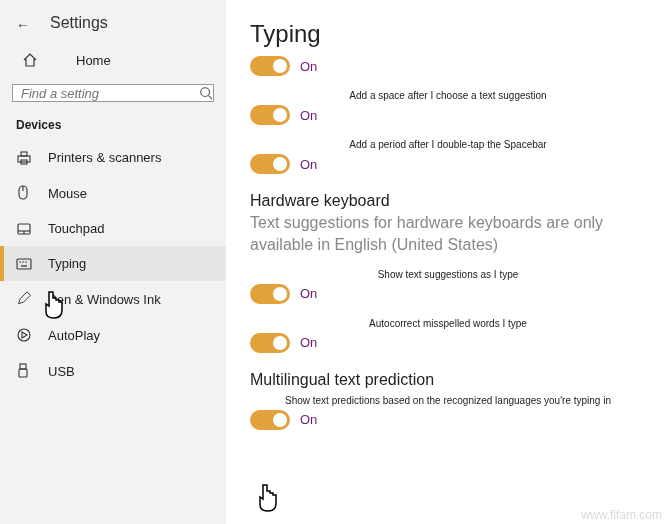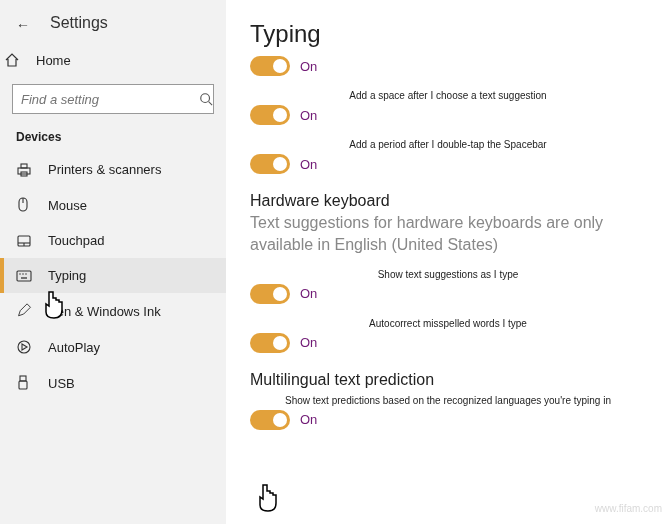--- a/index.html
+++ b/index.html
@@ -1,45 +1,45 @@
 <!DOCTYPE html>
 <html><head>
 <meta charset="utf-8">
 <style>
 * { margin: 0; padding: 0; box-sizing: border-box; font-family: 'Segoe UI', Tahoma, sans-serif; }
 body { width: 670px; height: 524px; background: #fff; display: flex; overflow: hidden; position: relative; }
 .sidebar { width: 226px; background: #f2f2f2; height: 100%; flex-shrink: 0; padding-top: 10px; }
 .back-row { display: flex; align-items: center; padding: 4px 16px 10px 16px; }
 .back-arrow { font-size: 14px; color: #333; margin-right: 20px; cursor: pointer; }
 .app-title { font-size: 16px; color: #333; }
-.home-row { display: flex; align-items: center; padding: 10px 4px; cursor: pointer; }
+.home-row { display: flex; align-items: center; padding: 10px 22px; cursor: pointer; gap: 22px; }
 .home-row .icon { width: 16px; display: inline-flex; margin-right: 16px; }
 .home-row .label { font-size: 13px; color: #222; }
-.search-box { margin: 6px 12px 12px 12px; border: 1px solid #999; background: #fff; height: 30px; display: flex; align-items: center; padding: 0 8px; }
+.search-box { margin: 6px 12px 12px 12px; border: 1px solid #999; background: #fff; height: 18px; display: flex; align-items: center; padding: 0 8px; }
 .search-box input { border: none; outline: none; flex: 1; font-size: 13px; font-style: italic; color: #666; background: transparent; }
 .search-box .search-icon { font-size: 13px; color: #555; }
 .section-title { font-size: 12px; font-weight: 600; color: #222; padding: 4px 16px 8px 16px; }
 .nav-item { display: flex; align-items: center; padding: 10px 16px; cursor: pointer; position: relative; }
 .nav-item .icon { width: 16px; display: inline-flex; margin-right: 16px; color: #333; }
 .nav-item .label { font-size: 13px; color: #222; }
 .nav-item.selected { background: #e6e6e6; }
 .nav-item.selected::before { content: ""; position: absolute; left: 0; top: 0; bottom: 0; width: 4px; background: #e2a13b; }
 .content { flex: 1; padding: 20px 24px; overflow: auto; color: #222; }
 .page-title { font-size: 24px; font-weight: 400; margin-bottom: 8px; }
 .toggle-row { display: flex; align-items: center; margin: 2px 0 14px 0; }
 .toggle { width: 40px; height: 20px; border-radius: 10px; background: #e2a13b; position: relative; margin-right: 10px; cursor: pointer; }
 .toggle::after { content: ""; position: absolute; right: 3px; top: 3px; width: 14px; height: 14px; background: #fff; border-radius: 50%; }
 .toggle-label { font-size: 13px; color: #701a75; }
 .setting-label { font-size: 10px; color: #222; margin: 11px 0 4px 0; text-align: center; }
 .section-heading { font-size: 16px; font-weight: 400; margin-top: 18px; margin-bottom: 2px; }
 .section-sub { font-size: 16px; color: #888; margin-bottom: 12px; line-height: 1.4; }
 .cursor-svg { position: absolute; pointer-events: none; }
 .cursor1 { left: 40px; top: 288px; width: 32px; height: 36px; }
 .cursor2 { left: 254px; top: 481px; width: 32px; height: 36px; }
-.watermark { position: absolute; right: 8px; bottom: 10px; font-size: 10px; color: #d9d9d9; }
+.watermark { position: absolute; right: 8px; bottom: 2px; font-size: 12px; color: #d9d9d9; }
 svg { display: block; }
 </style>
 </head>
 <body>
 
 <div class="sidebar">
   <div class="back-row">
     <span class="back-arrow">←</span>
     <span class="app-title">Settings</span>
   </div>

